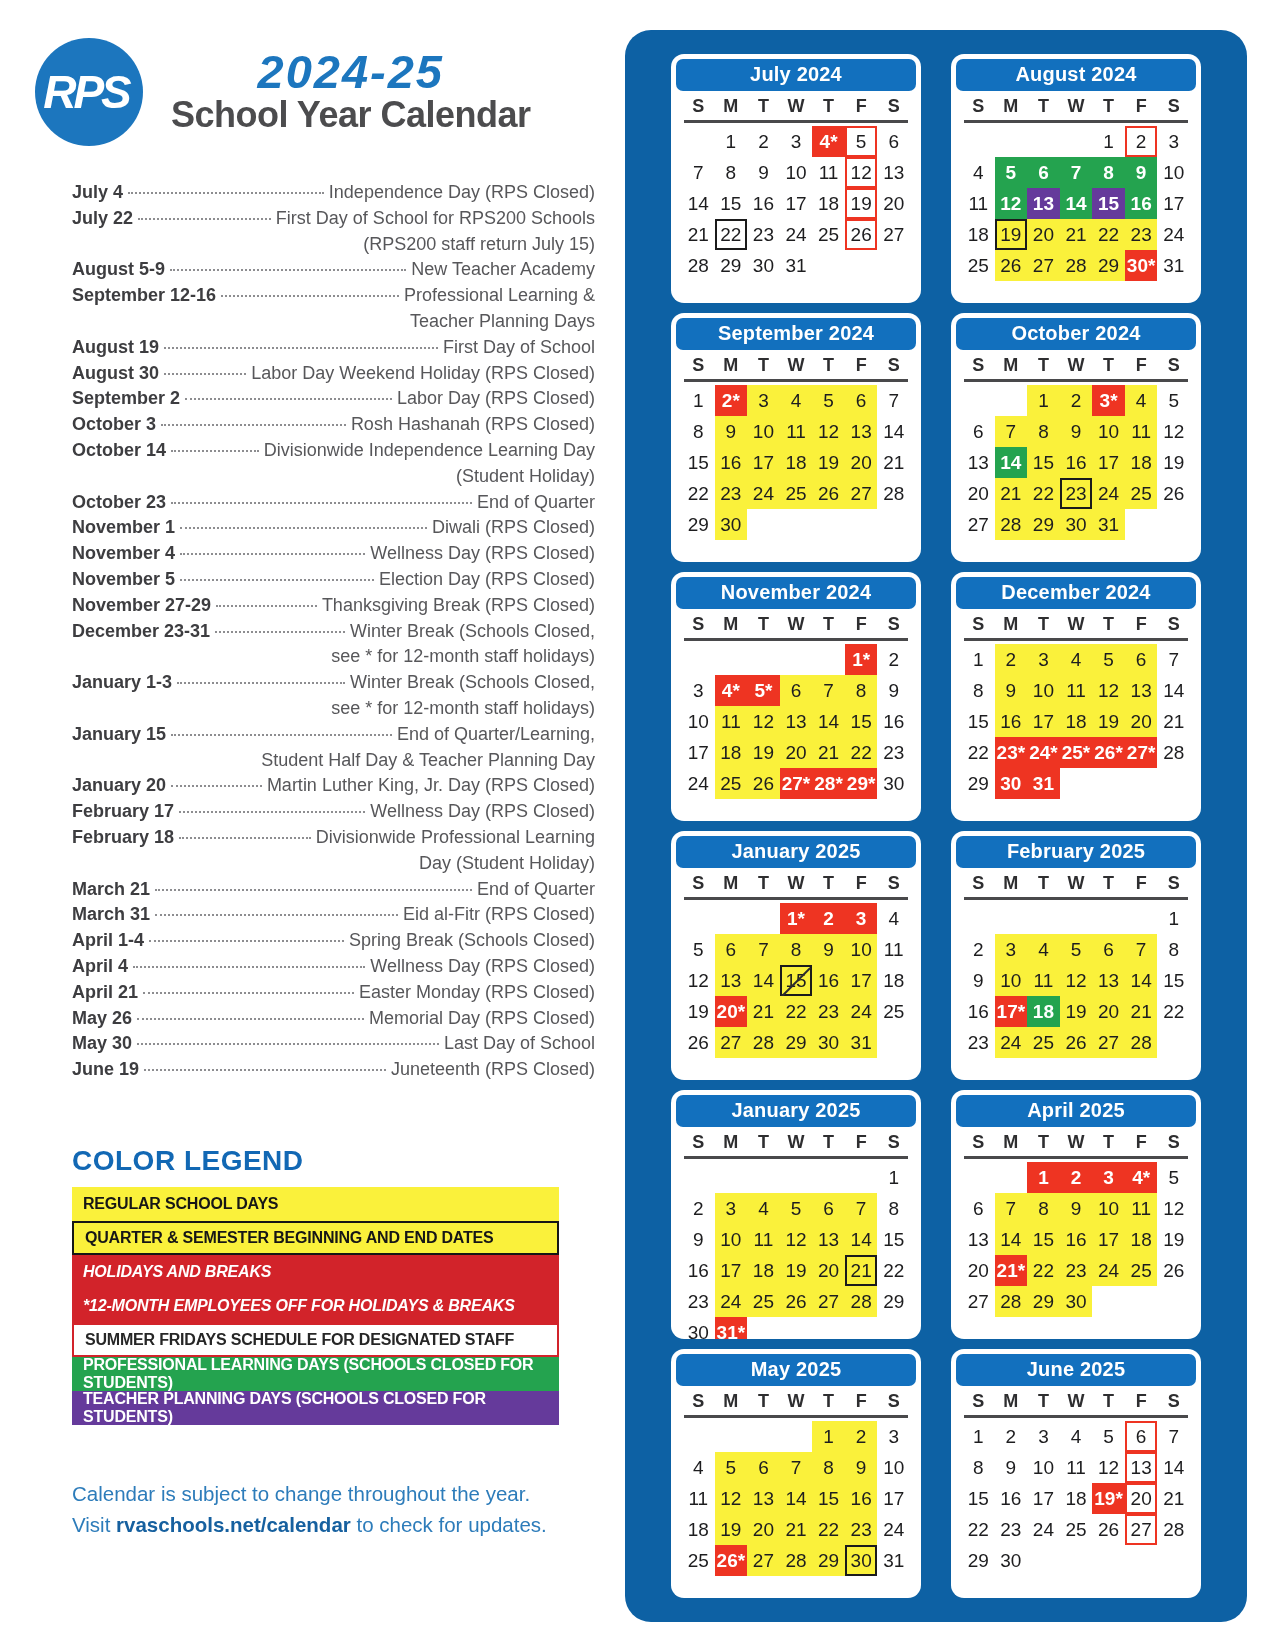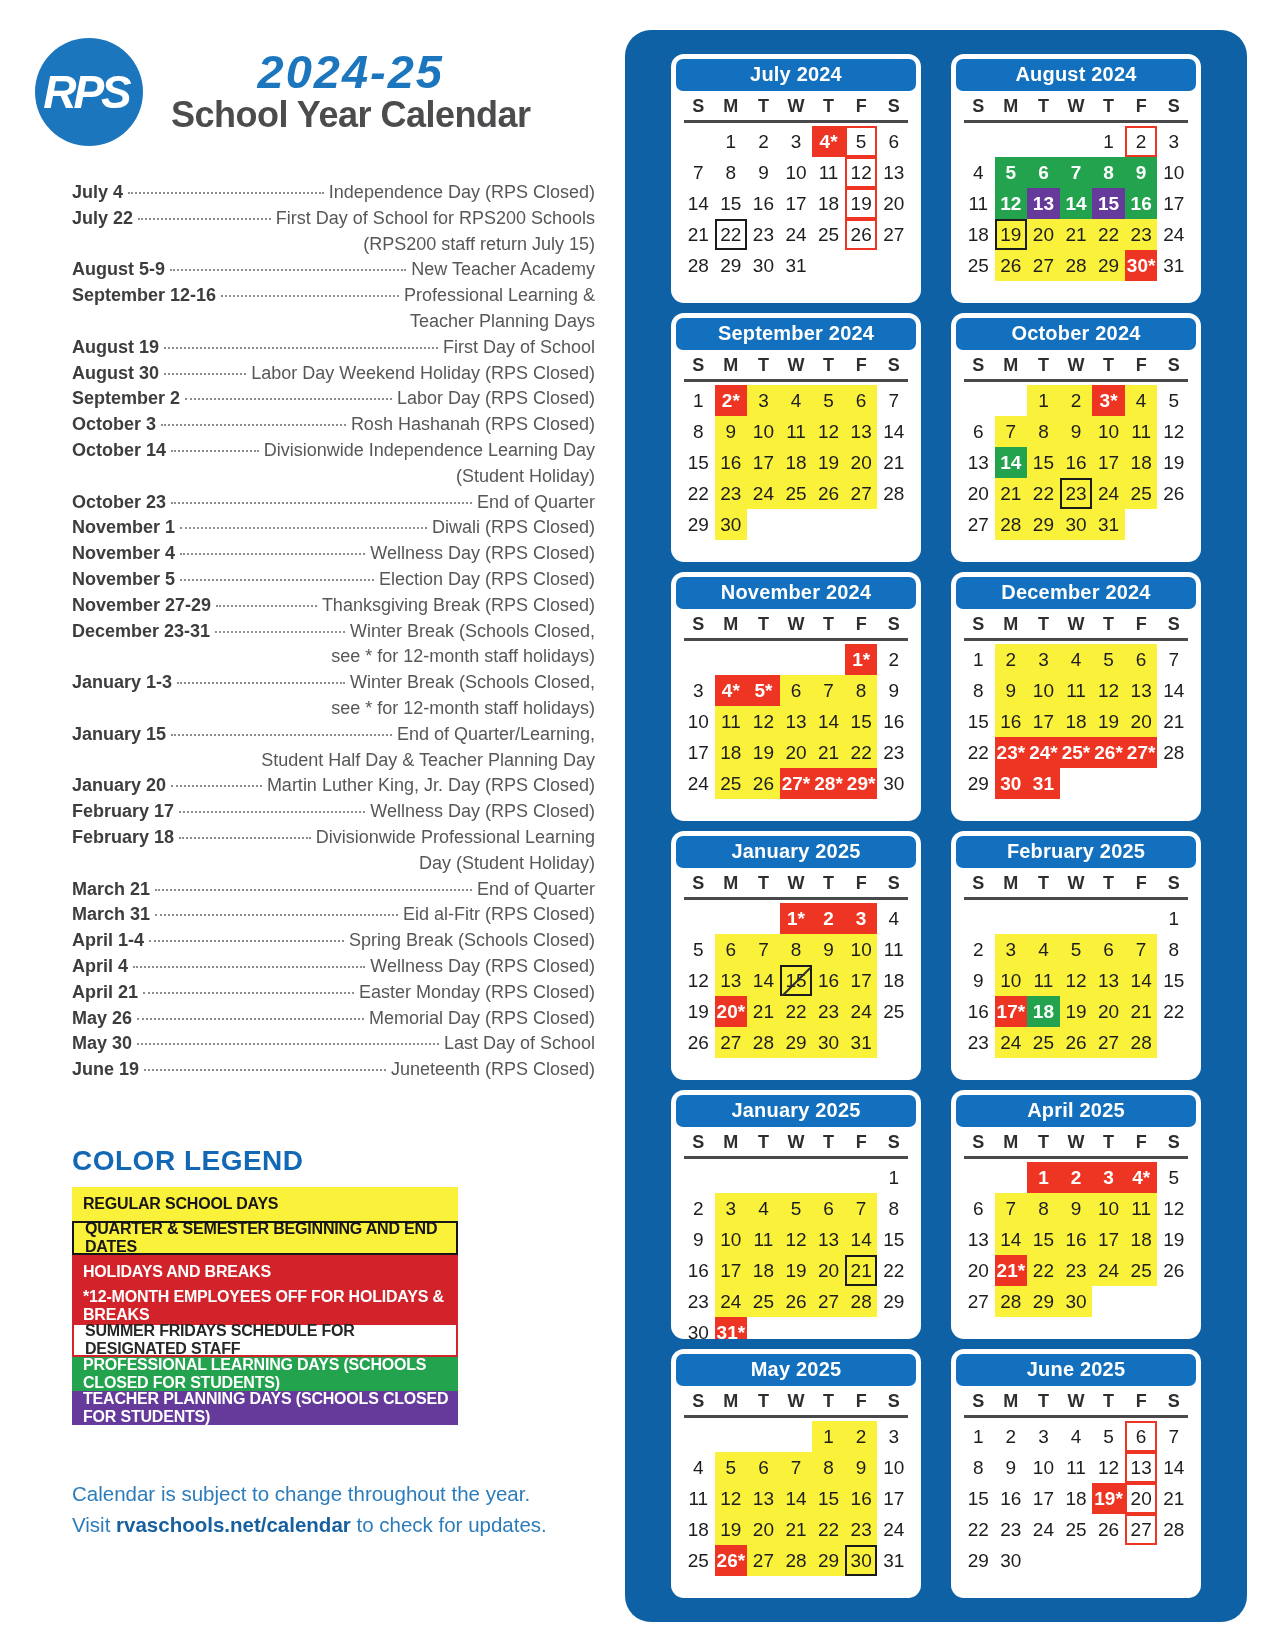--- a/index.html
+++ b/index.html
@@ -30,27 +30,27 @@
     color: #4c4c4e; font-size: 36px; font-weight: 700; letter-spacing: -0.5px;
     line-height: 1.1;
   }
   #events { margin: 34px 0 0 37px; width: 523px; font-size: 18px; color: #57575a; }
   .ev { display: flex; align-items: baseline; line-height: 25.8px; }
   .ev-date { font-weight: 700; color: #3d3d40; white-space: nowrap; }
   .lead { flex: 1; border-bottom: 2px dotted #8d8d90; margin: 0 5px; position: relative; top: -4px; min-width: 14px; }
   .ev-text { white-space: nowrap; }
   .ev-cont { text-align: right; line-height: 25.8px; }
   
-  .legend { margin: 62px 0 0 37px; width: 386px; }
+  .legend { margin: 62px 0 0 37px; width: 487px; }
   .legend-title { color: #1268b4; font-size: 28px; font-weight: 800; letter-spacing: 0.5px; margin-bottom: 10px; }
   .lg-row { height: 34px; display: flex; align-items: center; padding-left: 11px;
             font-weight: 700; font-size: 16px; letter-spacing: -0.2px; }
   .lg-yellow        { background: var(--regular-yellow); color: #161616; }
   .lg-yellow-border { background: var(--regular-yellow); color: #161616; border: 2px solid #161616; }
-  .lg-red           { background: var(--legend-red); color: #ffffff; }
+  .lg-red           { background: var(--legend-red); color: #ffffff; font-style: italic; }
   .lg-white-red     { background: #ffffff; color: #262626; border: 2px solid var(--legend-red); }
   .lg-green         { background: var(--professional-green); color: #ffffff; }
   .lg-purple        { background: var(--planning-purple); color: #ffffff; }
   
   .footer { margin: 54px 0 0 37px; font-size: 20.5px; color: #2d7cba; line-height: 1.5; }
   .cal-link { font-weight: 800; color: #16609f; text-decoration: none; }
   
   .panel {
     position: absolute; left: 625px; top: 30px; width: 622px; height: 1592px;
     background: var(--panel-blue, #0D61A4); border-radius: 26px;

